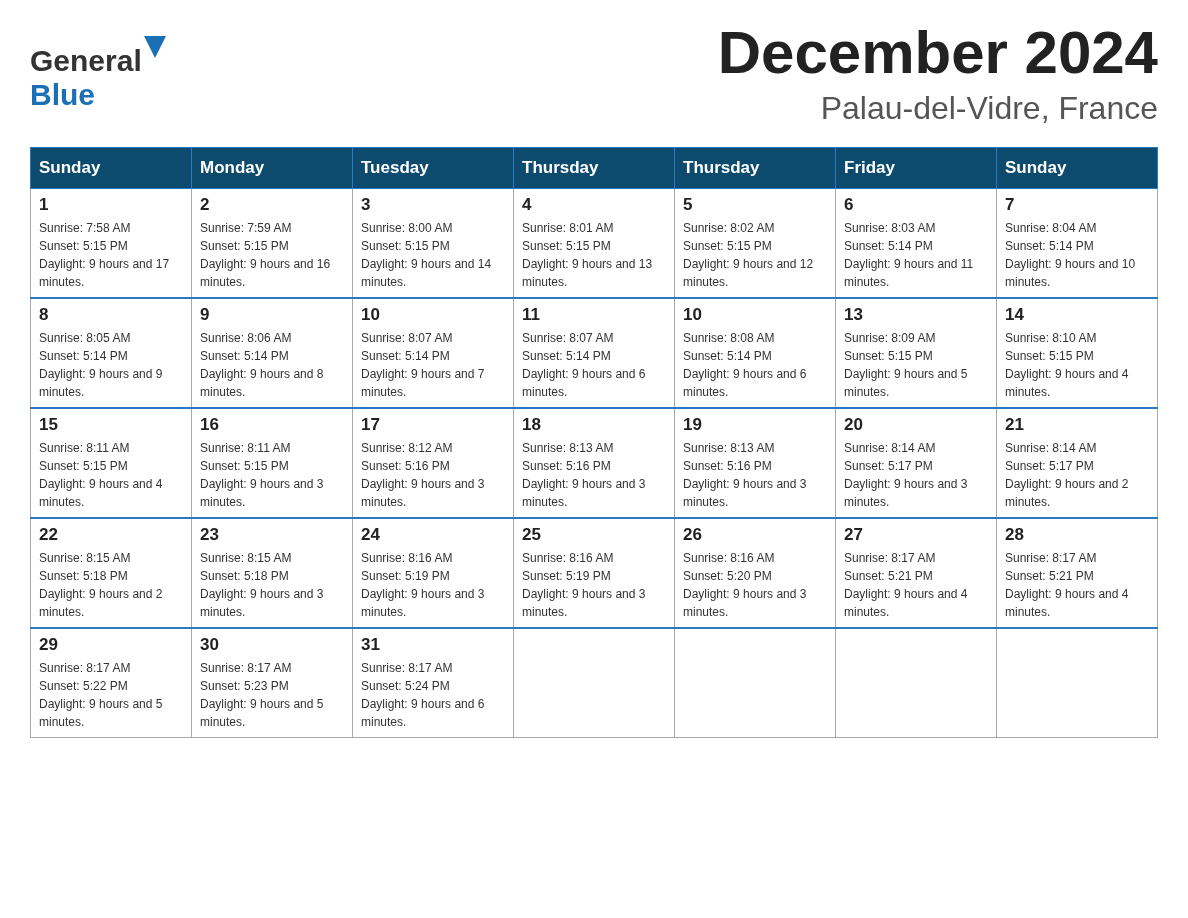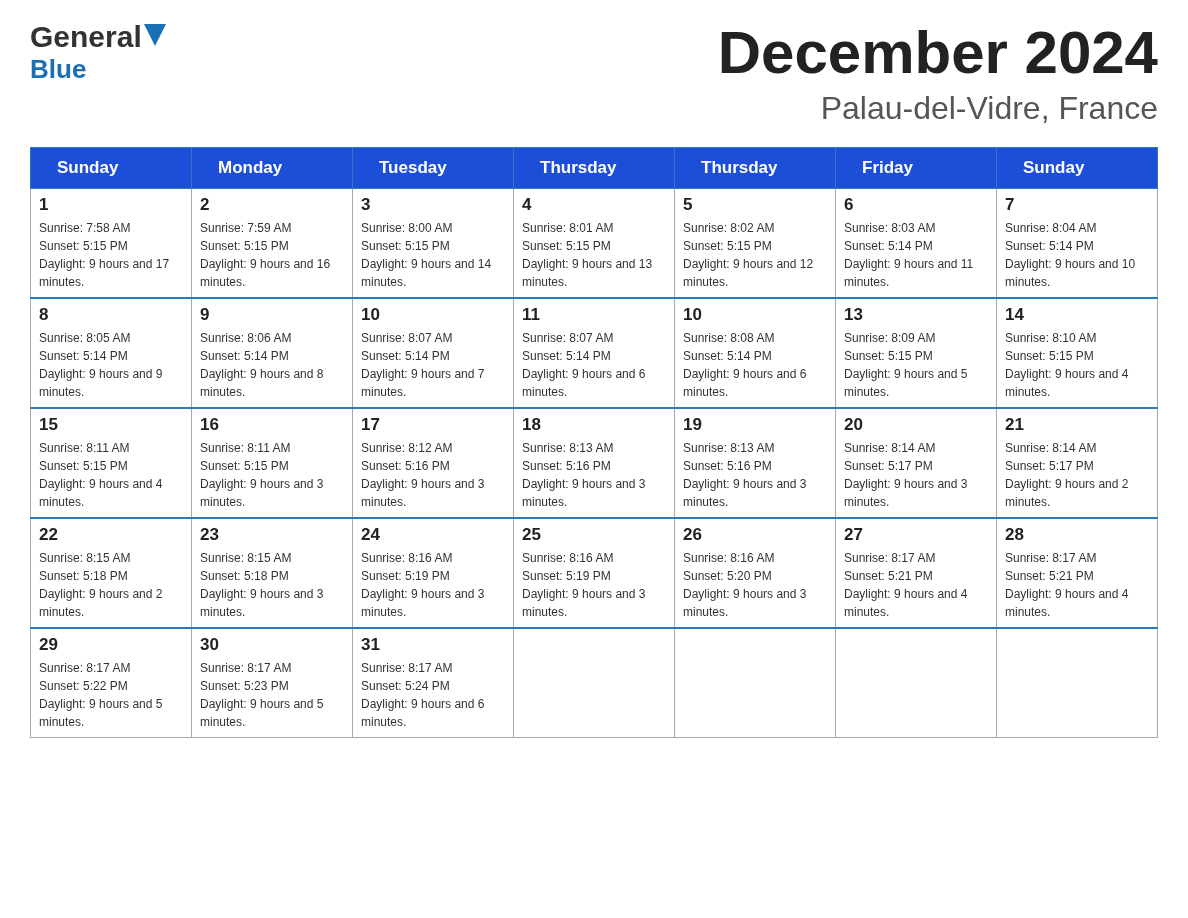--- a/index.html
+++ b/index.html
@@ -38,25 +38,25 @@
     .location-title {
       font-size: 32px;
       color: #555;
       margin-top: 4px;
     }
     .calendar {
       width: 100%;
       border-collapse: collapse;
     }
     .calendar th {
-      background: #1d4ed8;
+      background: #0c4a6e;
       color: #fff;
       font-size: 17px;
       font-weight: bold;
-      padding: 10px 26px;
+      padding: 10px 8px;
       text-align: left;
       border: 1px solid #2a7abf;
     }
     .calendar td {
       border: 1px solid #aaa;
       vertical-align: top;
       padding: 6px 8px;
       width: 14.28%;
       min-height: 100px;
     }
@@ -78,29 +78,29 @@
     .row-border td {
       border-top: 2px solid #2a7abf;
     }
   </style>
 </head>
 <body>
 
 <div class="header">
   <div class="logo">
     <div class="logo-line">
-      <span style="font-size:30px;font-weight:bold;color:#333;">General</span>
+      <span style="font-size:30px;font-weight:bold;color:#333;margin-top:24px;">General</span>
       <span style="display:inline-block;margin-left:2px;vertical-align:middle;">
         <svg width="22" height="22" viewBox="0 0 22 22">
           <polygon points="0,0 22,0 11,22" fill="#1a6fb5"></polygon>
         </svg>
       </span>
     </div>
     <div>
-      <span style="font-size:26px;font-weight:bold;color:#1a6fb5;">Blue</span>
+      <span style="font-size:30px;font-weight:bold;color:#1a6fb5;">Blue</span>
     </div>
   </div>
   <div class="title-block">
     <div class="month-title">December 2024</div>
     <div class="location-title">Palau-del-Vidre, France</div>
   </div>
 </div>
 
 <table class="calendar">
   <thead>

